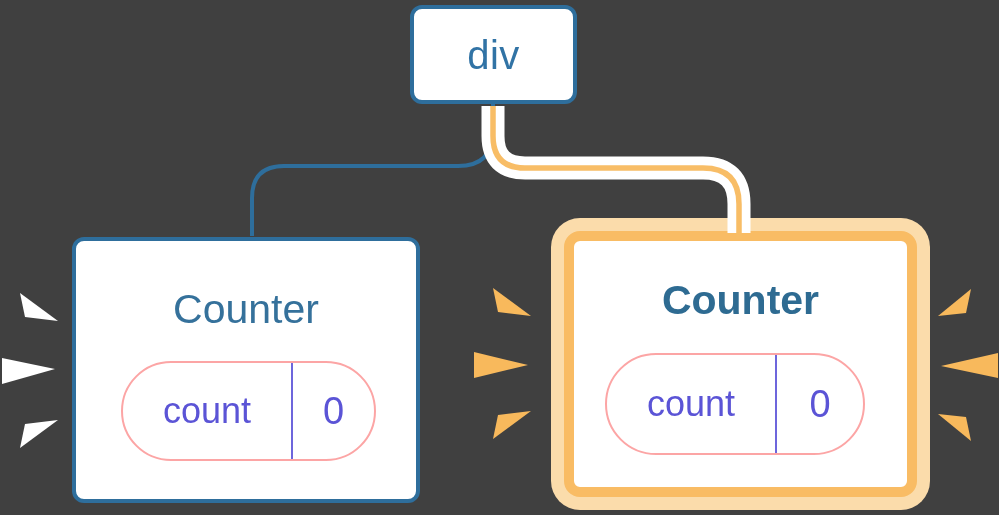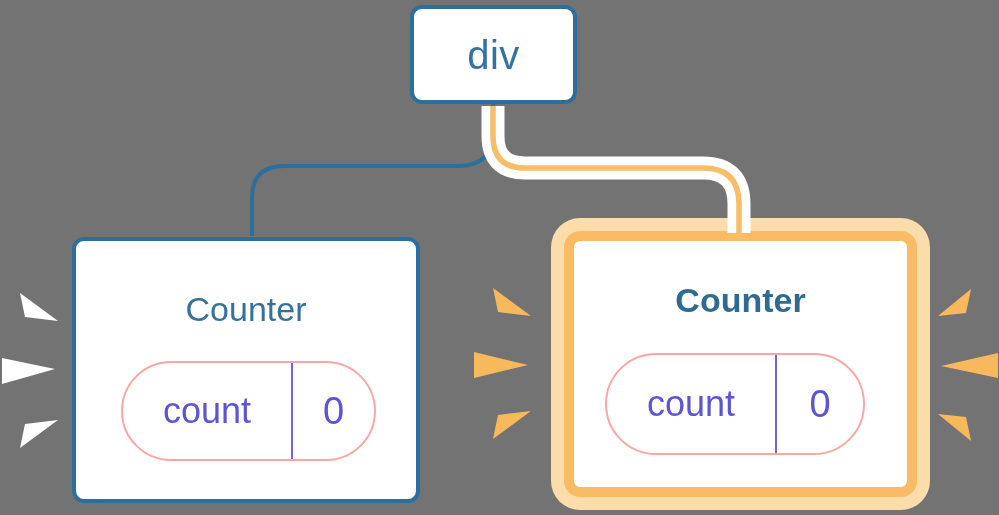--- a/index.html
+++ b/index.html
@@ -1,18 +1,18 @@
 <!DOCTYPE html>
 <html><head>
 <meta charset="utf-8">
 <style>
   html,body{margin:0;padding:0;background:#4C6471;}
   .stage{
     position:relative;width:999px;height:515px;overflow:hidden;
-    background:#737373;
+    background:#404040;
     font-family:"Liberation Sans", sans-serif;
   }
   
   .node-div{
     position:absolute;left:410px;top:5px;width:167px;height:99px;
     background:#ffffff;border:4px solid #2E6E9C;border-radius:12px;
     box-sizing:border-box;display:flex;align-items:center;justify-content:center;
     z-index:1;
   }
   .node-div .lbl{
@@ -25,21 +25,21 @@
     box-sizing:border-box;z-index:1;
   }
   .card-right{
     position:absolute;left:564px;top:231px;width:353px;height:266px;
     background:#ffffff;border:10px solid #F9BC64;border-radius:16px;
     box-shadow:0 0 0 13px #FBDCAB;
     box-sizing:border-box;z-index:1;
   }
   .card-title{
     position:absolute;left:0;right:0;text-align:center;
-    font-size:34px;line-height:40px;color:#35719B;
+    font-size:41px;line-height:40px;color:#35719B;
   }
   .card-left  .card-title{top:48px;font-weight:500;}
   .card-right .card-title{top:39px;font-weight:700;color:#2E6B92;}
   
   .pill{
     position:absolute;display:flex;box-sizing:border-box;
     background:#ffffff;border:2px solid #fca5a5;border-radius:60px;
     color:#5B54D6;font-size:36px;
   }
   .card-left  .pill{left:45px;top:120px;width:255px;height:100px;}

